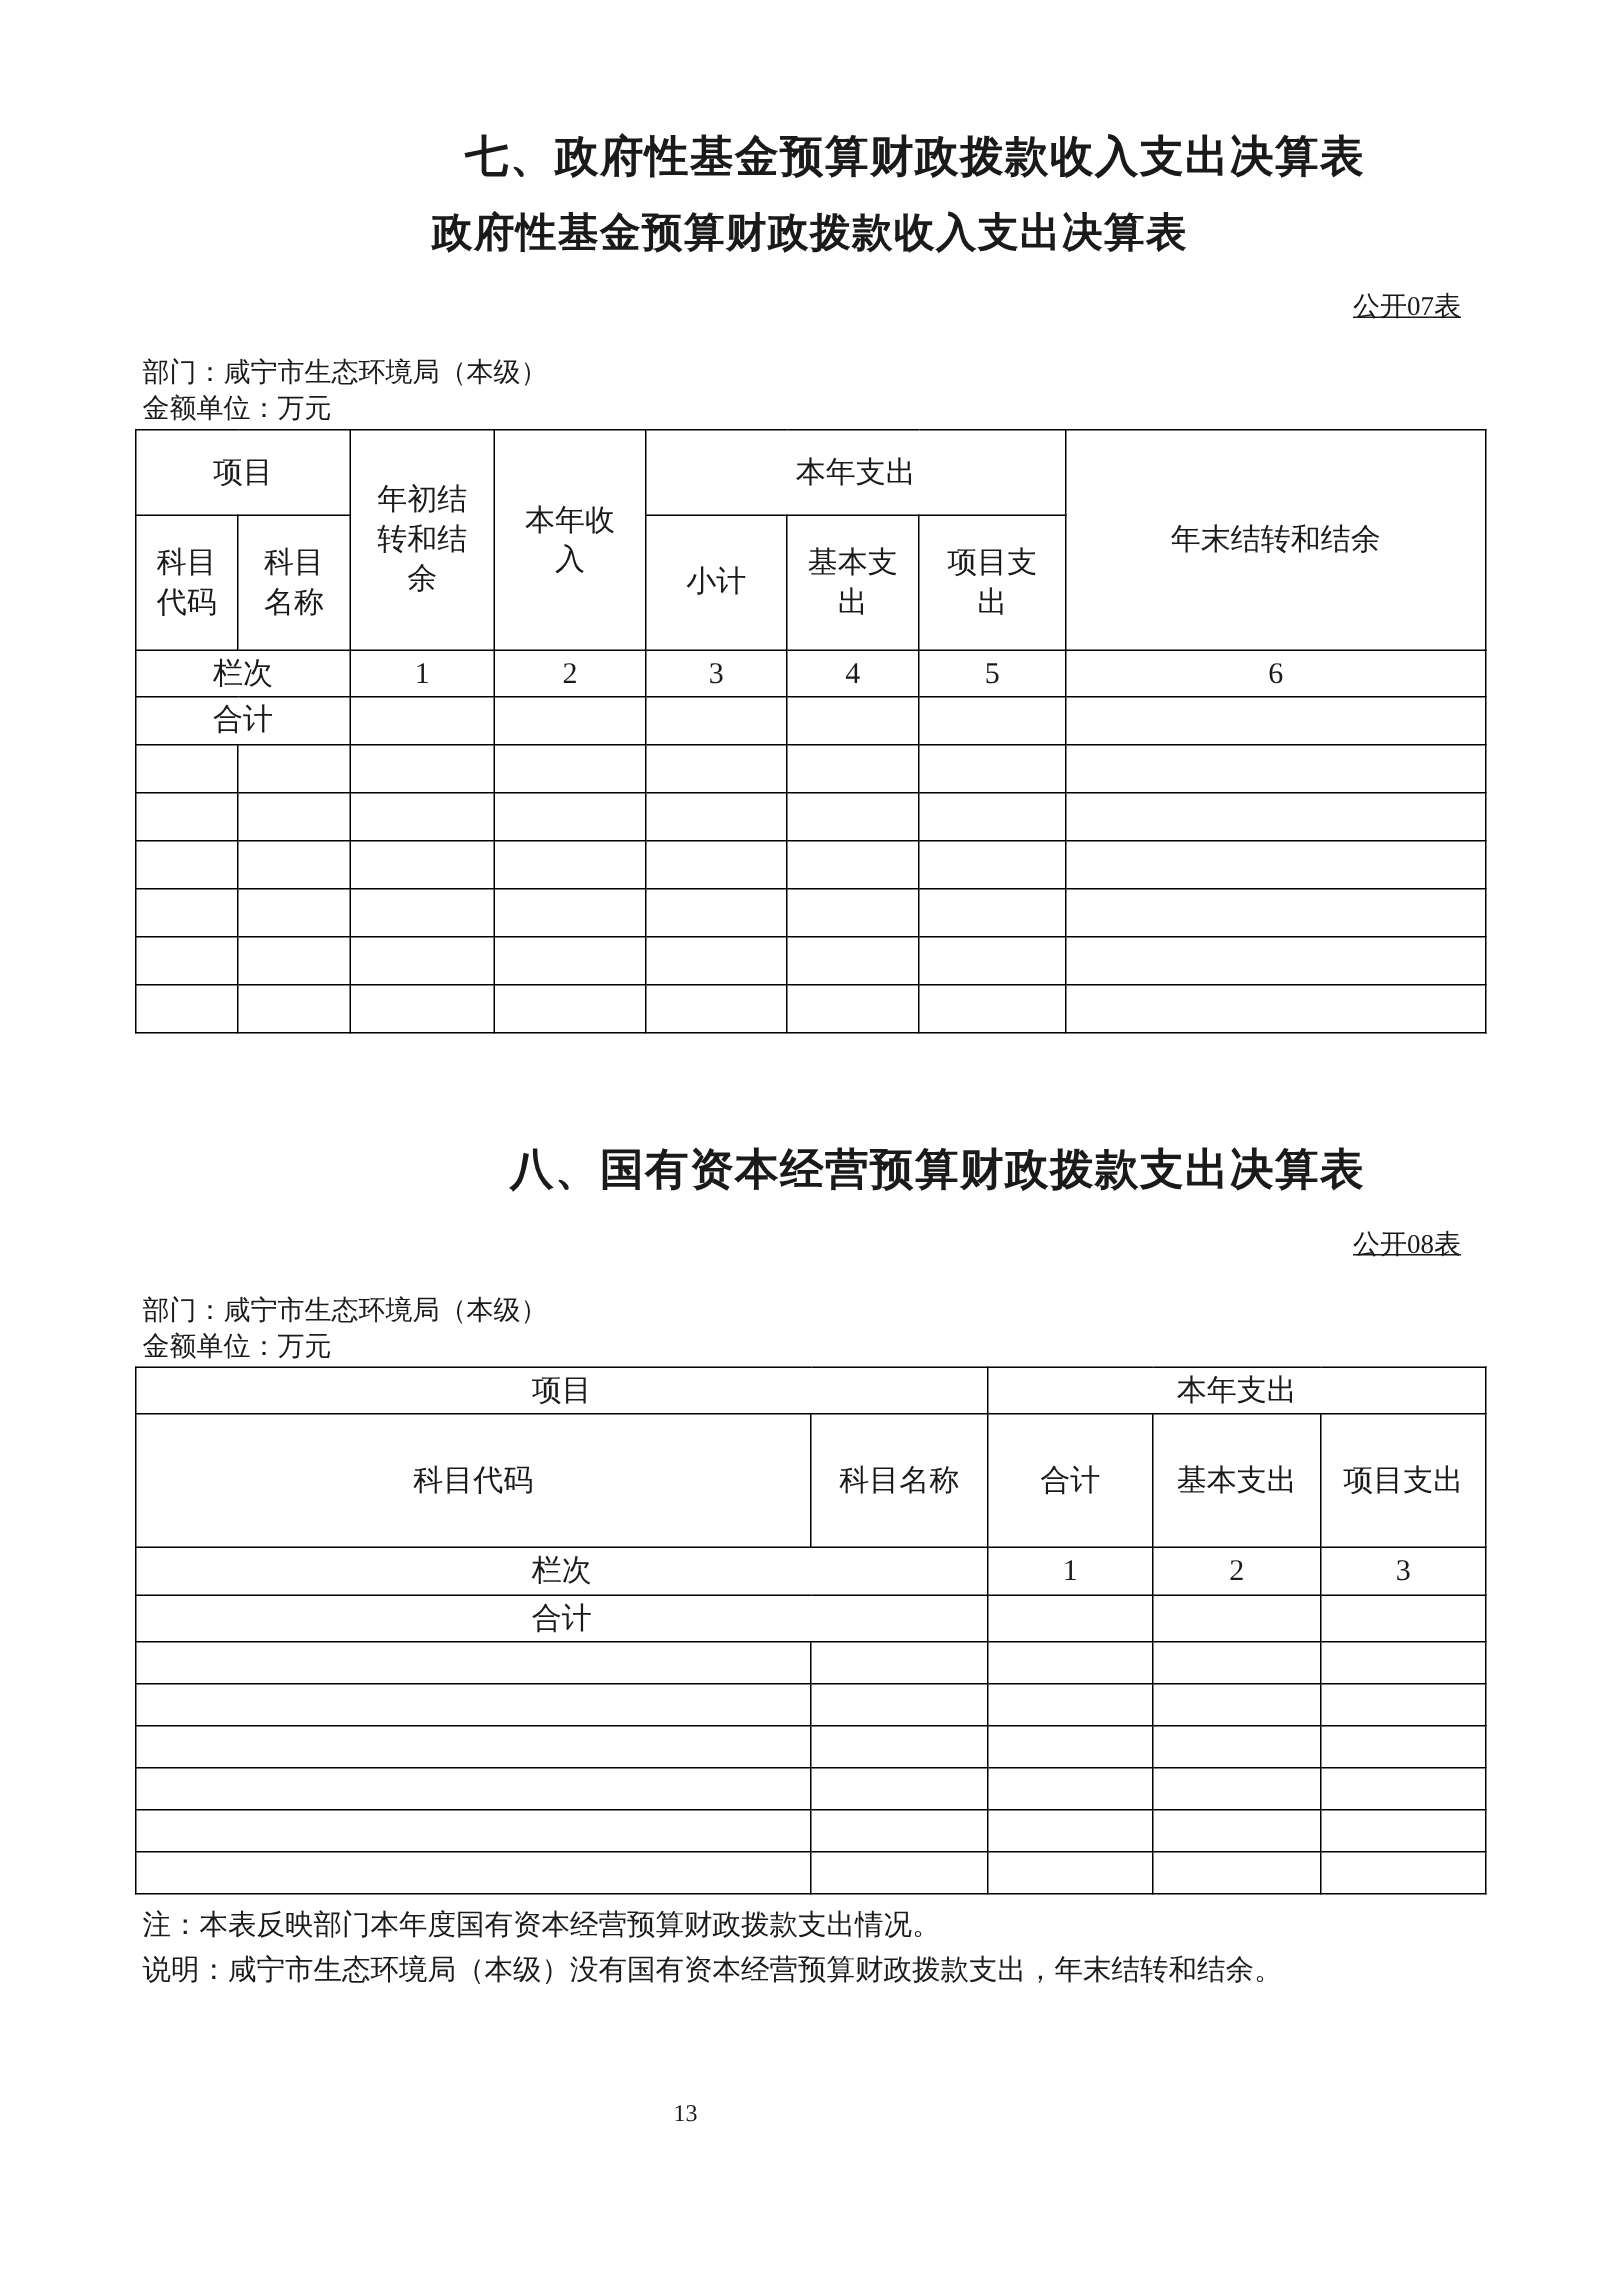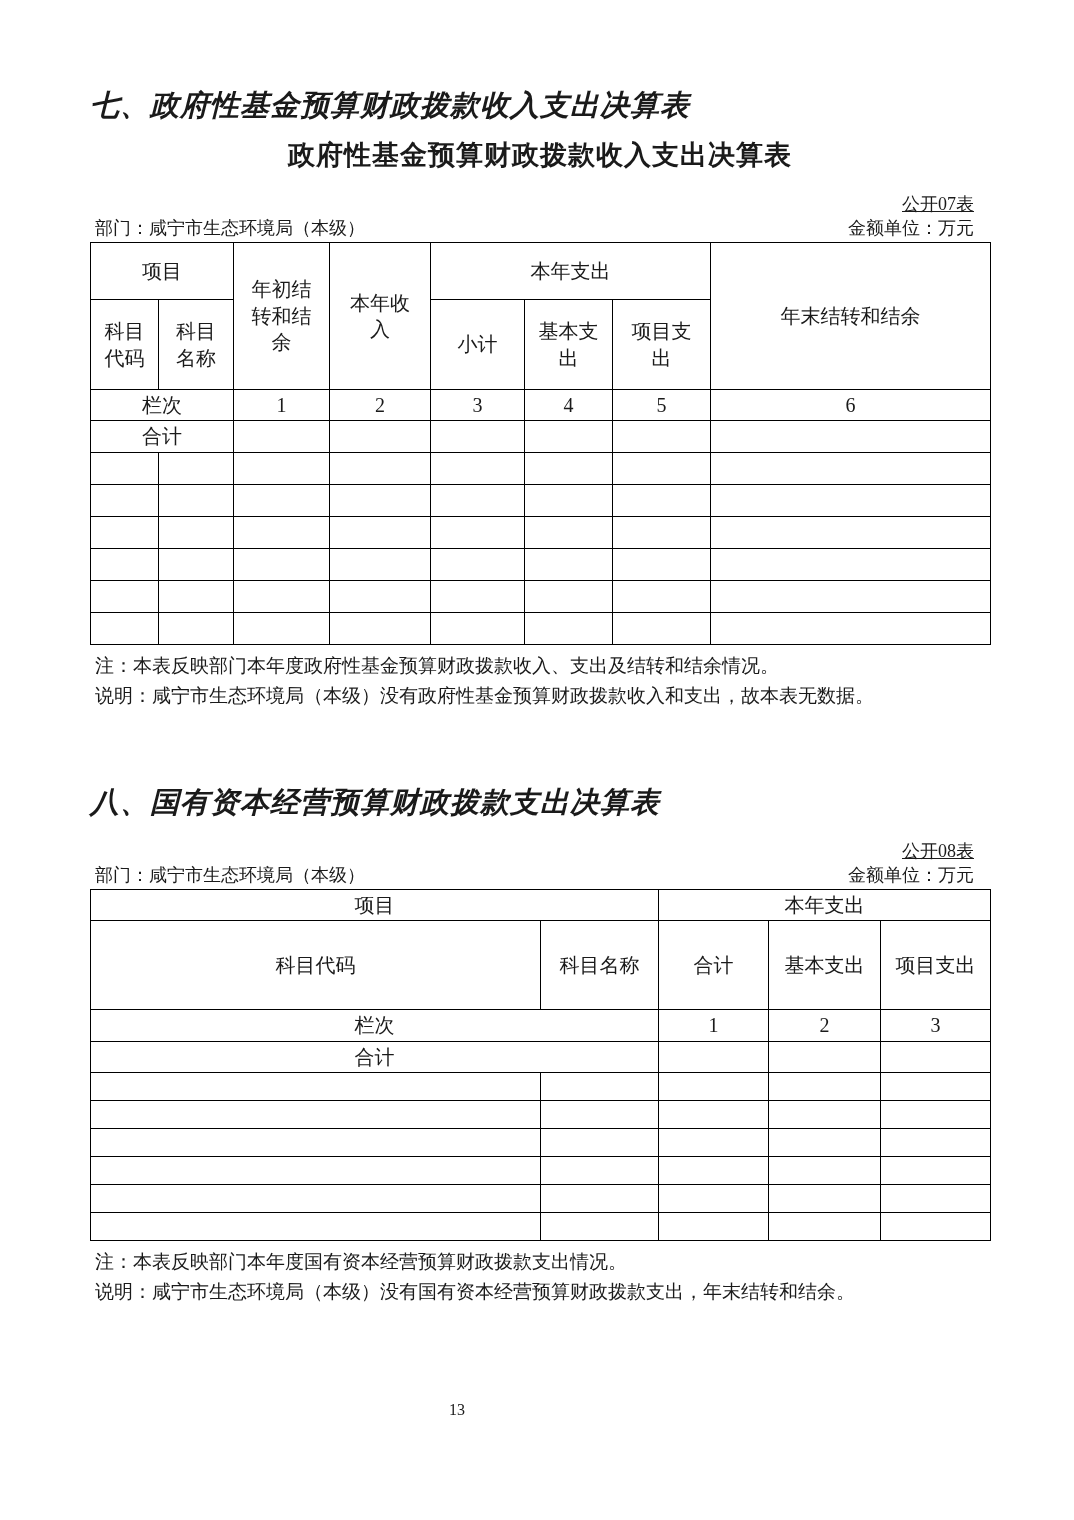--- a/index.html
+++ b/index.html
@@ -17,25 +17,24 @@
     overflow: hidden;
     background: #ffffff;
   }
   .content { width: 900px; margin-left: 90px; }
 
   .section-heading {
     font-family: "Liberation Sans", sans-serif;
     font-weight: 700;
     font-size: 29px;
     line-height: 34px;
-    text-align: left;
+    text-align: right;
     padding-right: 80px;
     margin: 0;
     letter-spacing: 1px;
-    font-style: italic;
   }
   .section-subtitle {
     font-size: 27px;
     line-height: 34px;
     text-align: center;
     margin: 16px 0 0 0;
     letter-spacing: 1px;
     font-weight: bold;
   }
   .form-label {
@@ -45,23 +44,24 @@
     padding-right: 16px;
     margin-top: 20px;
     text-decoration: underline;
   }
   .form-label.second { }
   .meta-row {
     display: flex;
     justify-content: space-between;
     font-size: 18px;
     line-height: 24px;
-    margin-top: 0;
+    margin-top: 20px;
     padding-left: 5px;
     padding-right: 16px;
+    flex-direction: column;
   }
 
   table.budget {
     border-collapse: collapse;
     table-layout: fixed;
     width: 900px;
     margin-top: 2px;
   }
   table.budget td {
     border: 1px solid #000;
@@ -220,24 +220,20 @@
             <td></td>
             <td></td>
             <td></td>
             <td></td>
             <td></td>
             <td></td>
       </tr>
     </tbody>
       </table>
 
-    <div class="notes">
-      <p class="note-line">注：本表反映部门本年度政府性基金预算财政拨款收入、支出及结转和结余情况。</p>
-      <p class="note-line">说明：咸宁市生态环境局（本级）没有政府性基金预算财政拨款收入和支出，故本表无数据。</p>
-    </div>
   </div>
 
   <div class="content section-08">
     <h1 class="section-heading">八、国有资本经营预算财政拨款支出决算表</h1>
     <div class="form-label second">公开08表</div>
     <div class="meta-row">
       <span>部门：咸宁市生态环境局（本级）</span>
       <span>金额单位：万元</span>
     </div>
 

